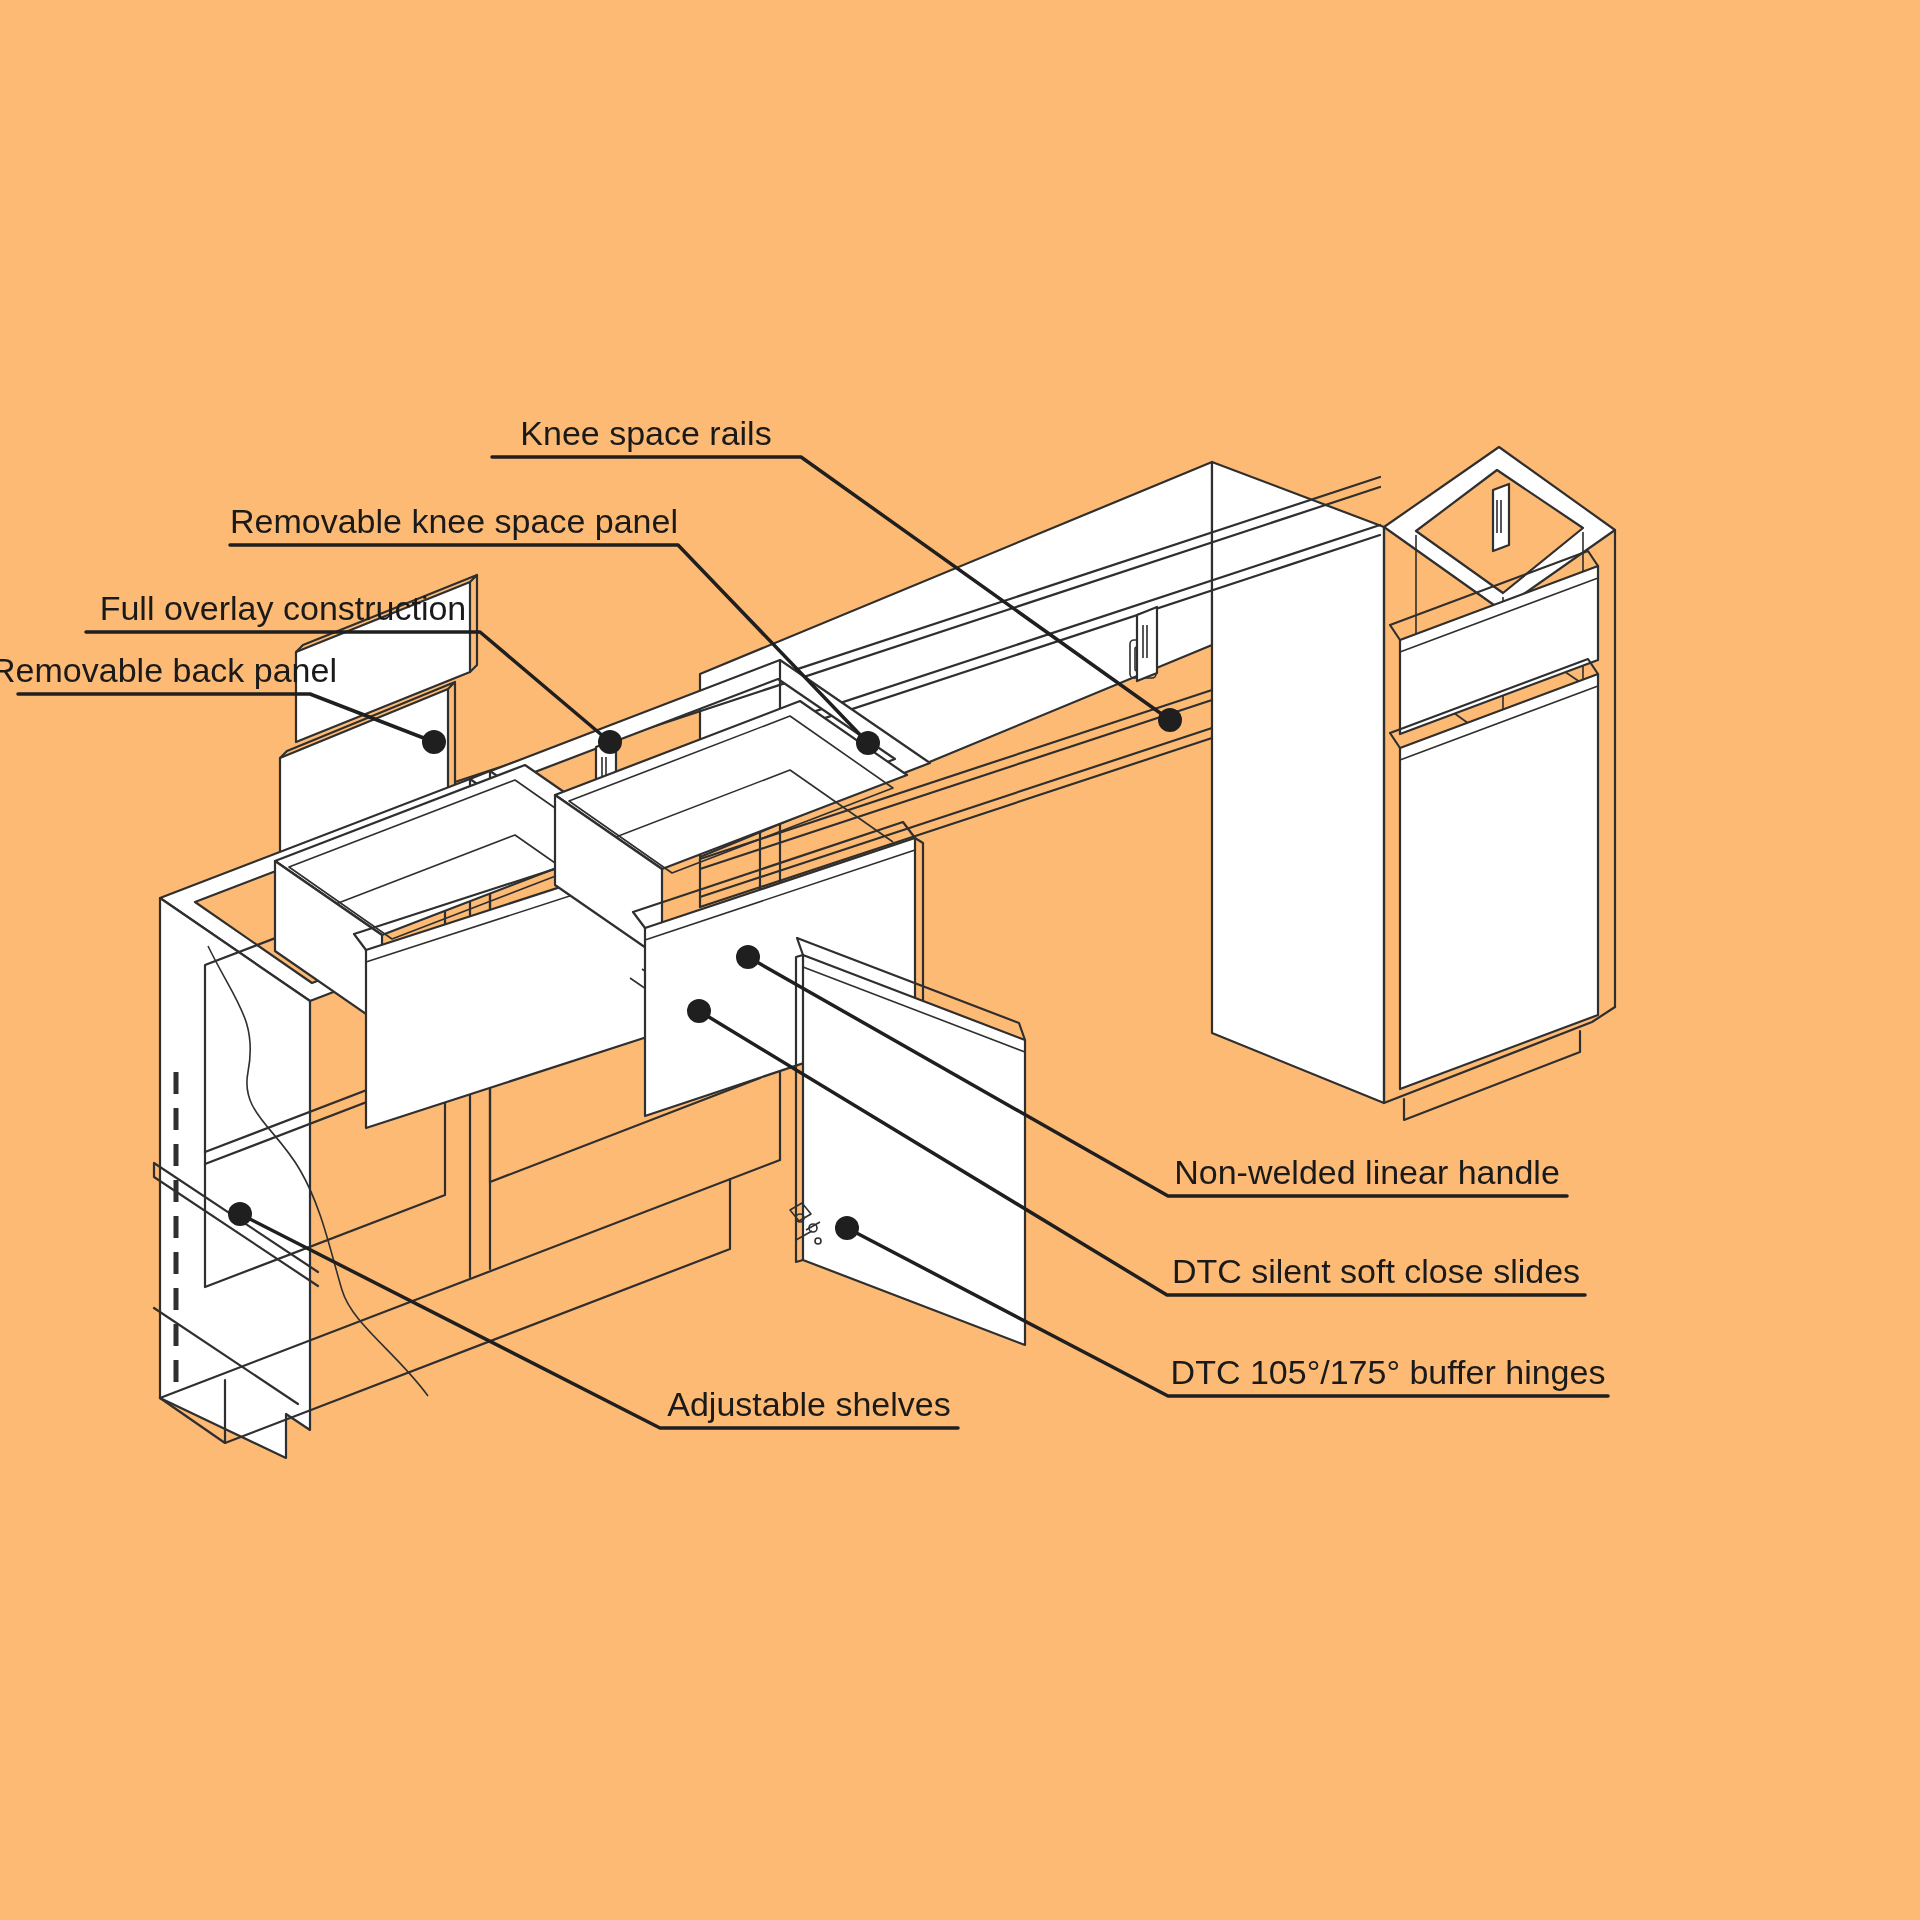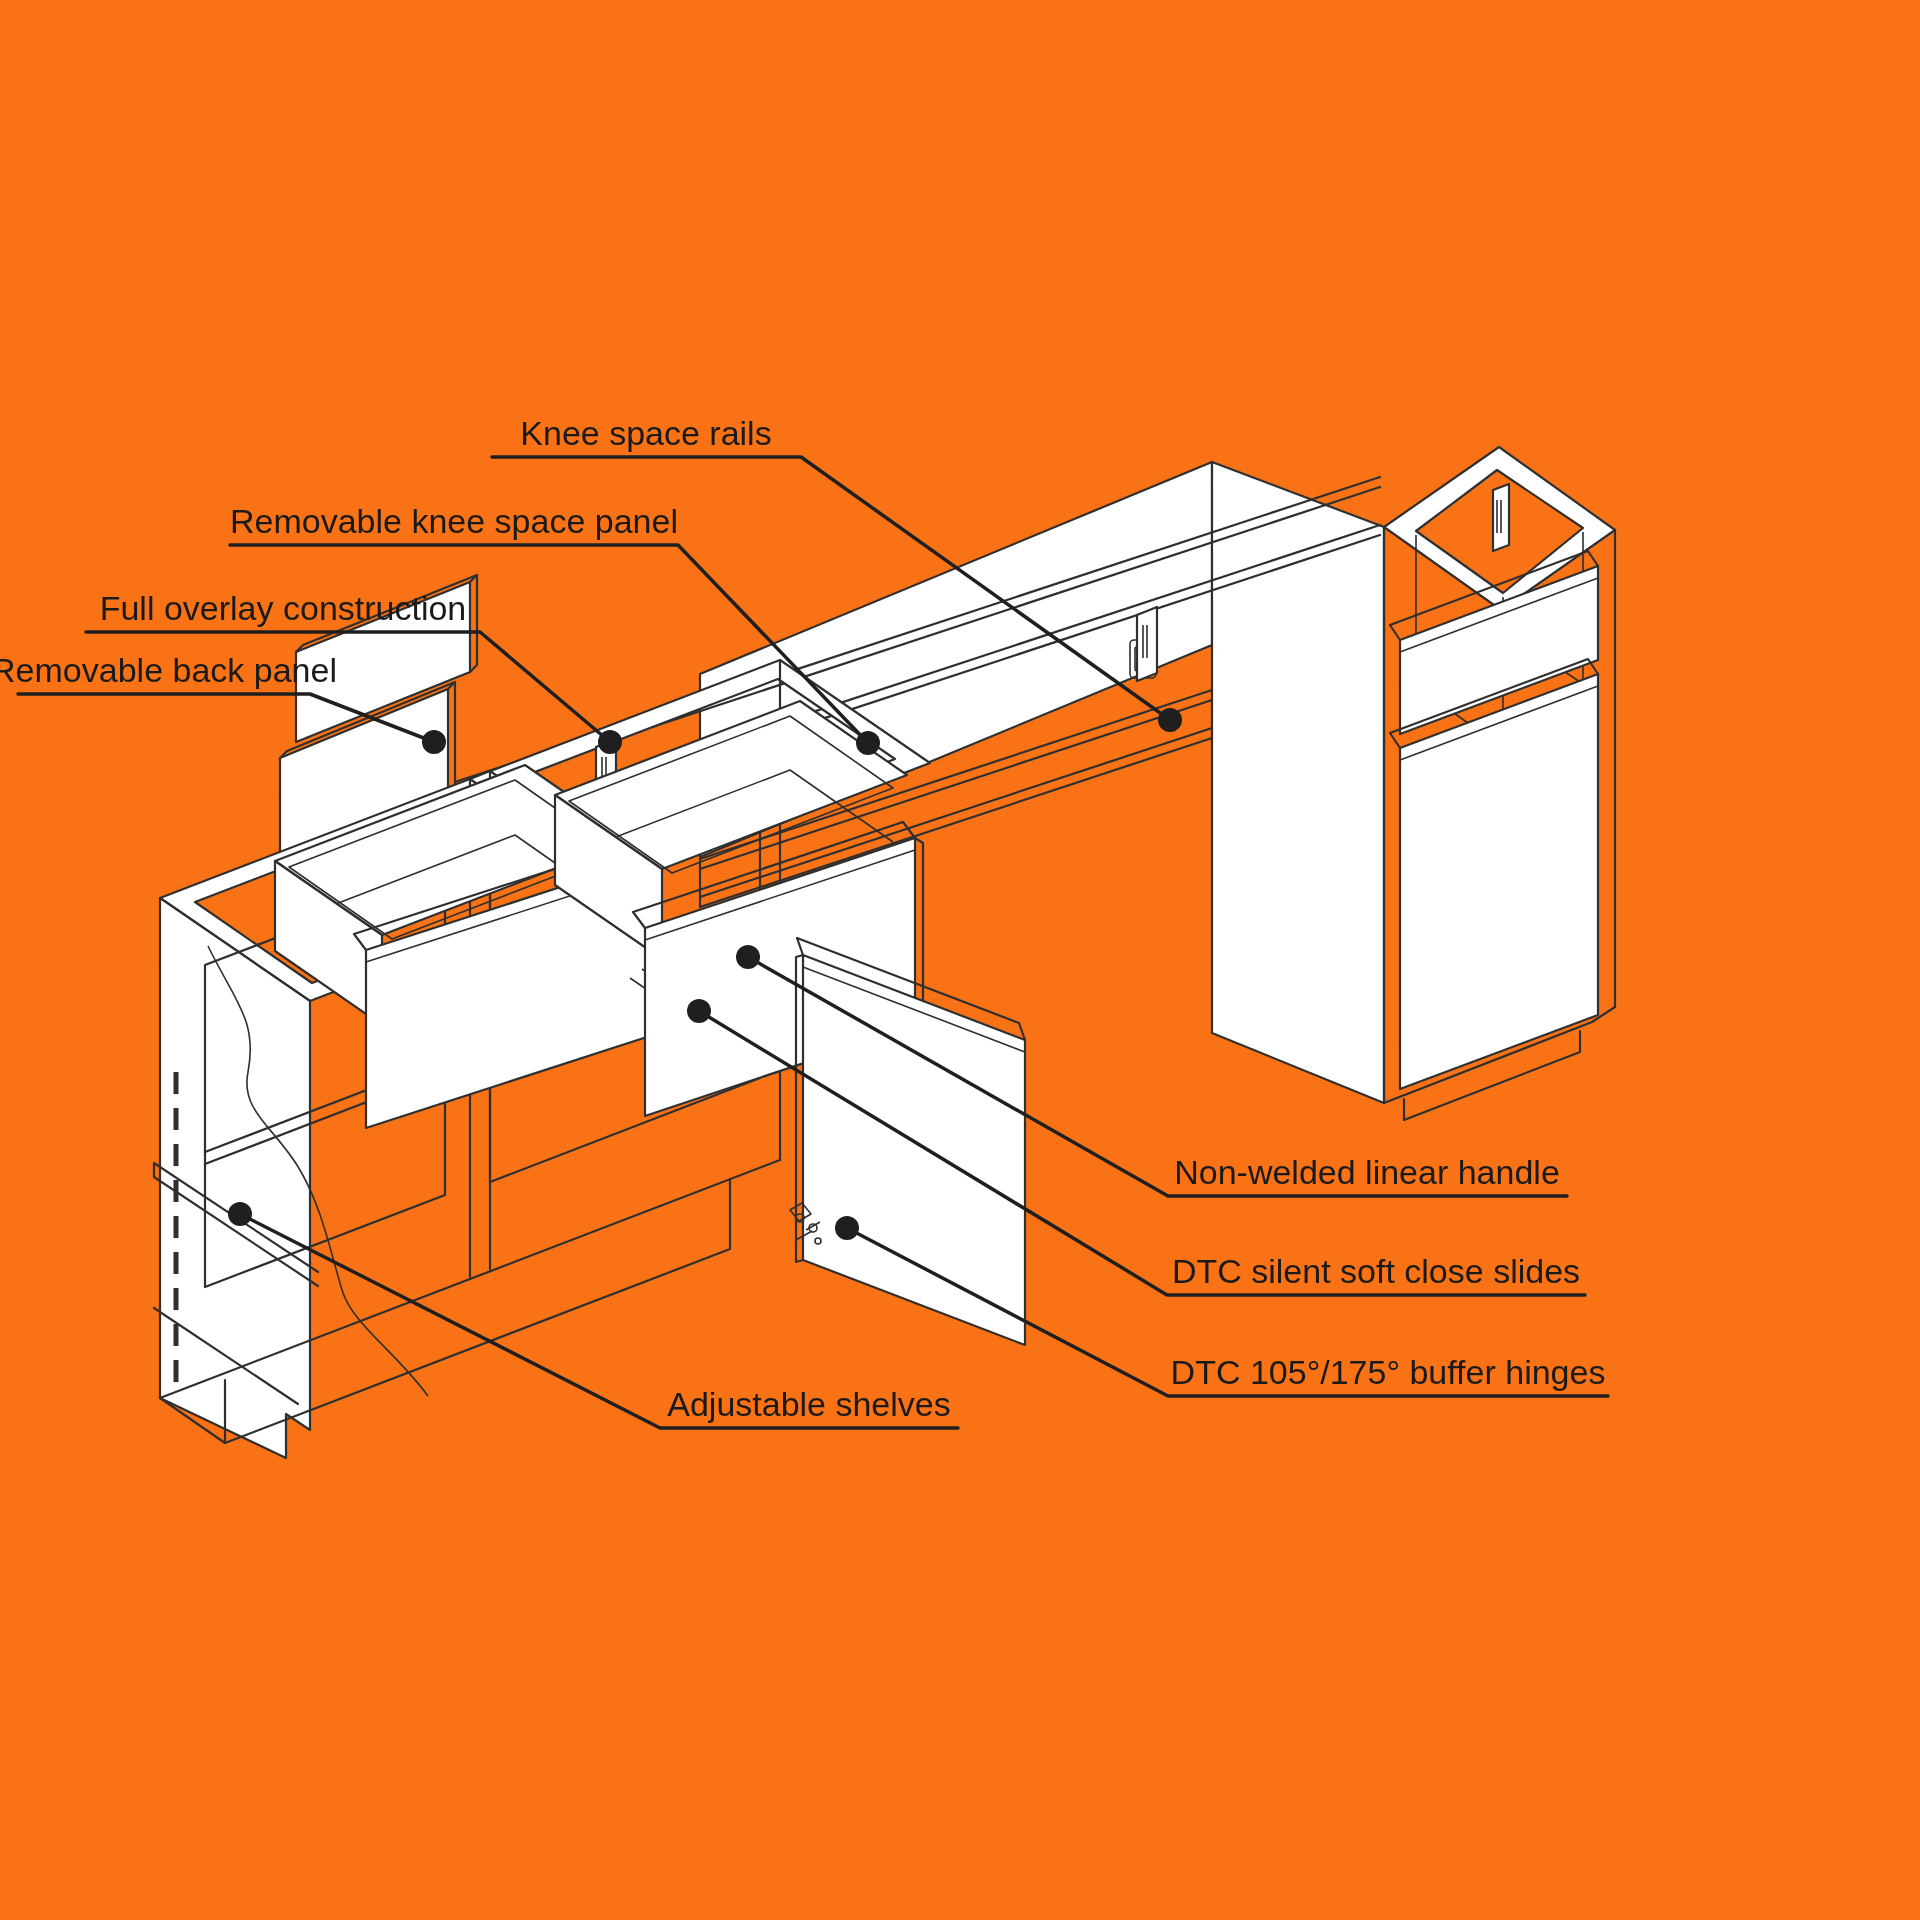--- a/index.html
+++ b/index.html
@@ -1,16 +1,16 @@
 <!DOCTYPE html>
 <html><head>
 <meta charset="utf-8">
 <style>
   html,body{margin:0;padding:0;background:#ffffff;}
-  .stage{position:relative;width:1920px;height:1920px;background:#f97316;overflow:hidden;text-align:center;}
+  .stage{position:relative;width:1920px;height:1920px;background:#fdba74;overflow:hidden;text-align:center;}
   svg{position:absolute;inset:0;}
   .ln{fill:none;stroke:#2f2f2f;stroke-width:2.2;stroke-linejoin:round;stroke-linecap:round;}
   .lnthin{fill:none;stroke:#2f2f2f;stroke-width:1.6;stroke-linejoin:round;}
   .wh{fill:#ffffff;stroke:#2f2f2f;stroke-width:2.2;stroke-linejoin:round;}
   .whe{fill:#ffffff;fill-rule:evenodd;stroke:#2f2f2f;stroke-width:2.2;stroke-linejoin:round;}
   .leader{fill:none;stroke:#1f1f1f;stroke-width:3.5;stroke-linejoin:round;stroke-linecap:round;}
   .dot{fill:#1f1f1f;stroke:none;}
   .dash{fill:none;stroke:#2f2f2f;stroke-width:5;stroke-dasharray:22 14;}
   text{font-family:"Liberation Sans",sans-serif;font-size:34px;fill:#1a1a1a;}
 </style>

